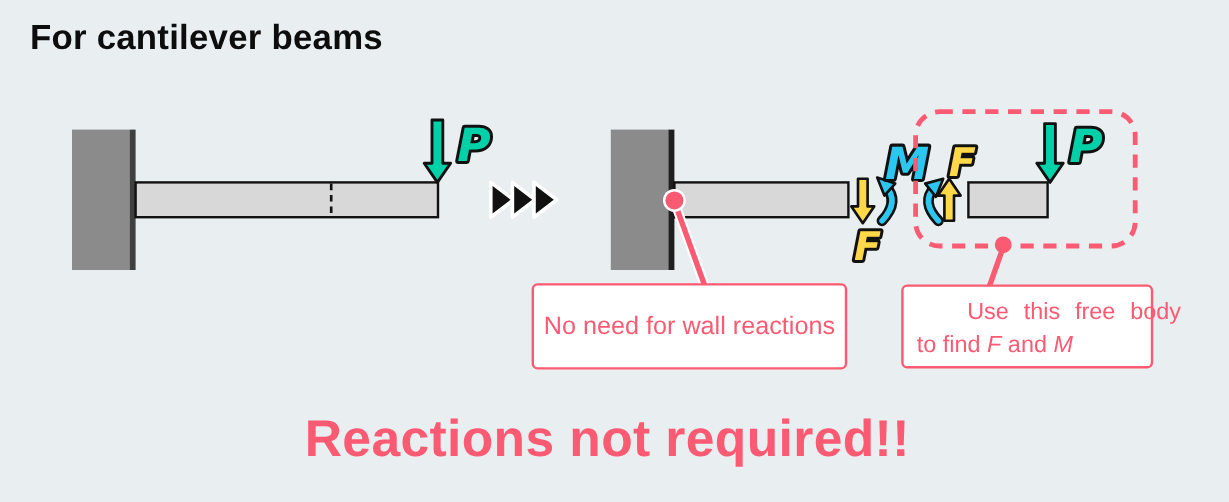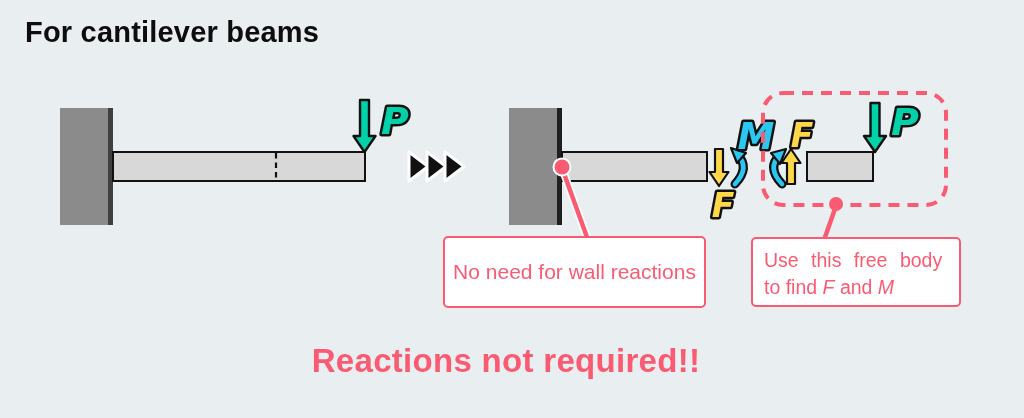--- a/index.html
+++ b/index.html
@@ -44,29 +44,29 @@
     justify-content: center;
     font-size: 21px;
   }
   .callout-freebody {
     left: 751px; top: 237px;
     width: 210px; height: 70px;
     padding: 8px 11px 6px 11px;
     font-size: 19.5px;
     line-height: 1.4;
   }
-  .callout-freebody .line1 { word-spacing: 7px; white-space: nowrap; }
+  .callout-freebody .line1 { word-spacing: 7px; white-space: nowrap; margin-left: 42px; }
   .callout-freebody .line2 { white-space: nowrap; }
   .italic-var { font-style: italic; }
   .headline {
     position: absolute;
     left: 0; top: 342px;
     width: 1012px;
     text-align: center;
-    font-size: 33px;
+    font-size: 43px;
     font-weight: bold;
     color: #fb5a73;
     letter-spacing: 0.3px;
   }
   .force-letter {
     font-family: "DejaVu Sans", sans-serif;
     font-weight: bold;
     font-style: italic;
   }
 </style>

